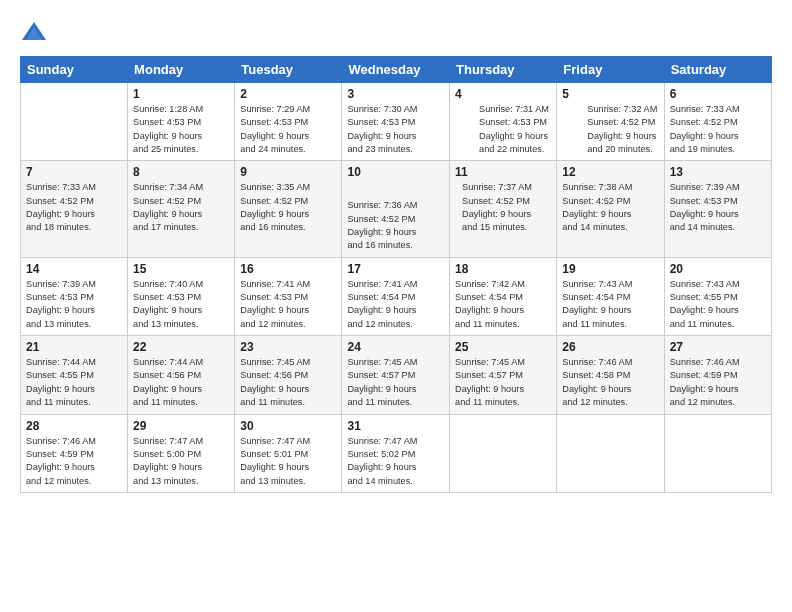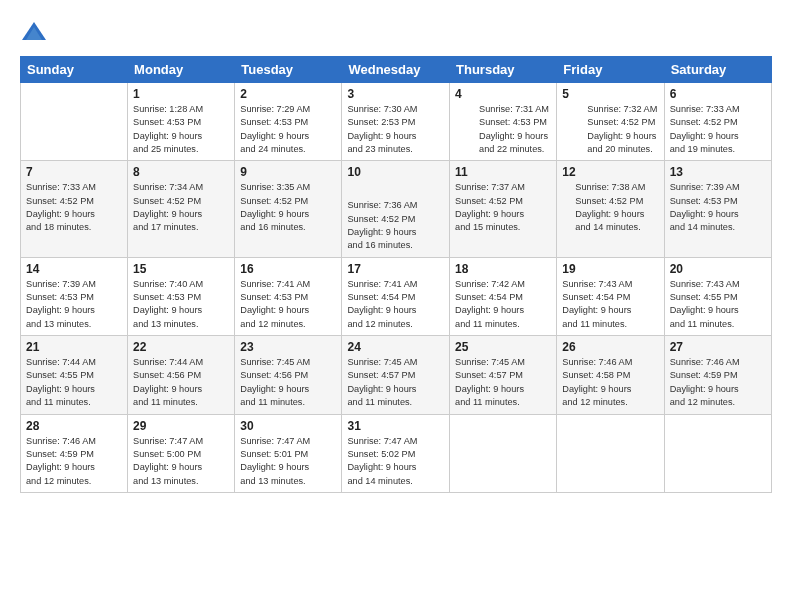--- a/index.html
+++ b/index.html
@@ -150,21 +150,21 @@
           <td>
             <span class="day-num">2</span>
             <div class="day-info" style="white-space: pre-line;">Sunrise: 7:29 AM
 Sunset: 4:53 PM
 Daylight: 9 hours
 and 24 minutes.</div>
           </td>
           <td>
             <span class="day-num">3</span>
             <div class="day-info" style="white-space: pre-line;">Sunrise: 7:30 AM
-Sunset: 2:53 PM
+Sunset: 4:53 PM
 Daylight: 9 hours
 and 23 minutes.</div>
           </td>
           <td>
             <span class="day-num">4</span>
             <div class="day-info" style="white-space: pre-line; margin-left: 24px;">Sunrise: 7:31 AM
 Sunset: 4:53 PM
 Daylight: 9 hours
 and 22 minutes.</div>
           </td>
@@ -207,28 +207,28 @@
           </td>
           <td>
             <span class="day-num">10</span>
             <div class="day-info" style="white-space: pre-line; margin-top: 20px;">Sunrise: 7:36 AM
 Sunset: 4:52 PM
 Daylight: 9 hours
 and 16 minutes.</div>
           </td>
           <td>
             <span class="day-num">11</span>
-            <div class="day-info" style="white-space: pre-line;">Sunrise: 7:37 AM
+            <div class="day-info" style="white-space: pre-line; margin-left: 7px;">Sunrise: 7:37 AM
 Sunset: 4:52 PM
 Daylight: 9 hours
 and 15 minutes.</div>
           </td>
           <td>
             <span class="day-num">12</span>
-            <div class="day-info" style="white-space: pre-line; margin-left: 13px;">Sunrise: 7:38 AM
+            <div class="day-info" style="white-space: pre-line;">Sunrise: 7:38 AM
 Sunset: 4:52 PM
 Daylight: 9 hours
 and 14 minutes.</div>
           </td>
           <td>
             <span class="day-num">13</span>
             <div class="day-info" style="white-space: pre-line;">Sunrise: 7:39 AM
 Sunset: 4:53 PM
 Daylight: 9 hours
 and 14 minutes.</div>

